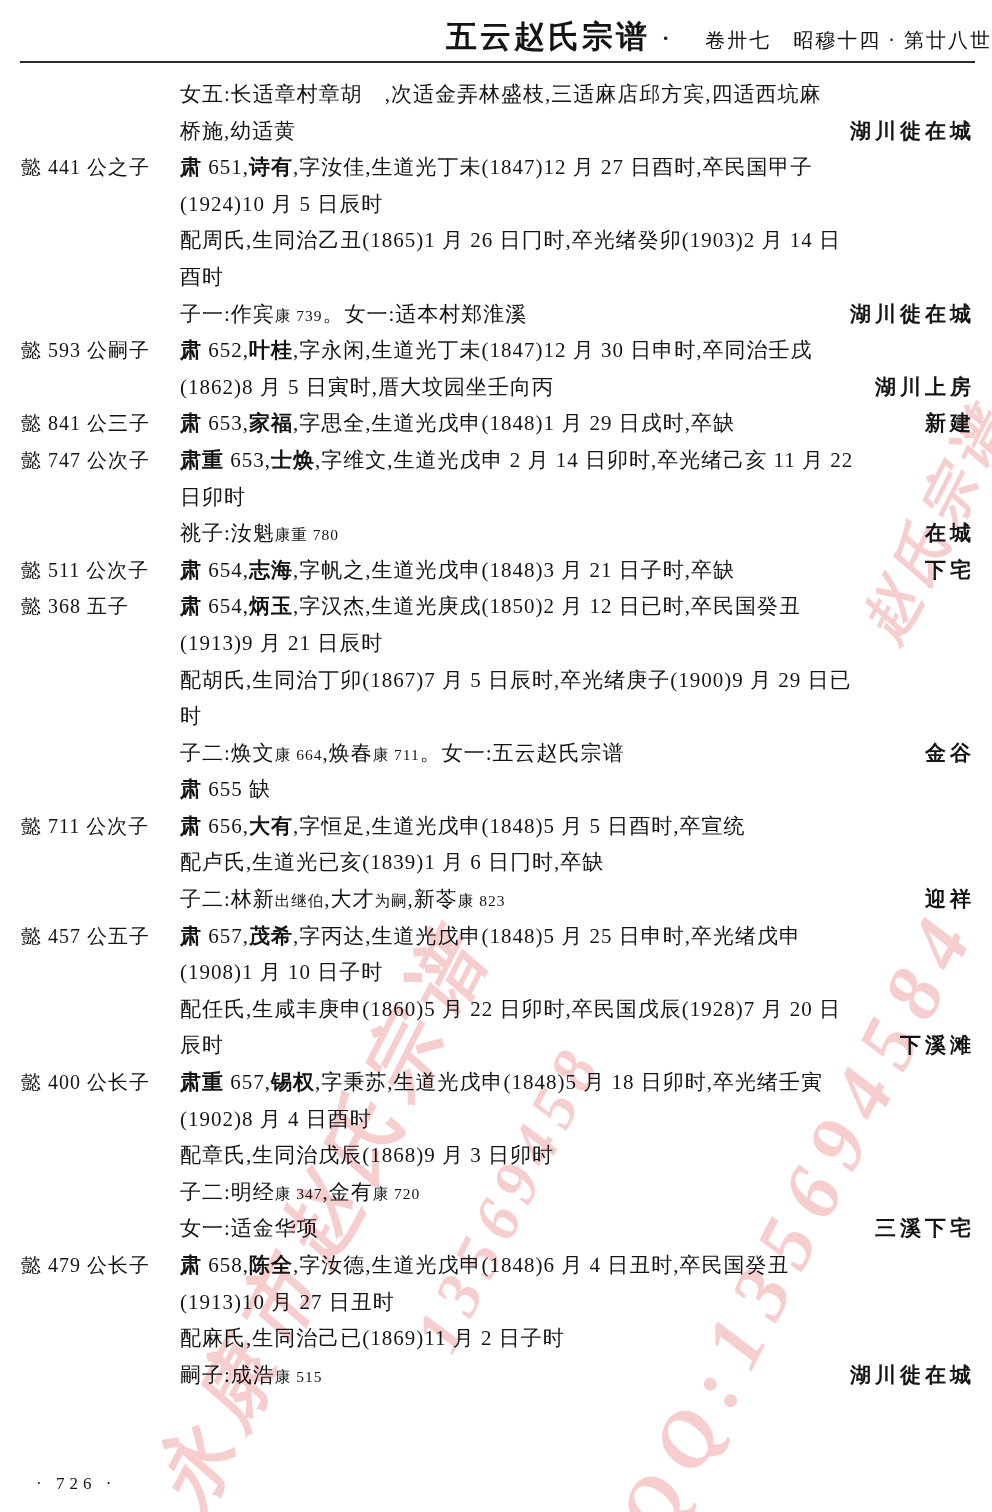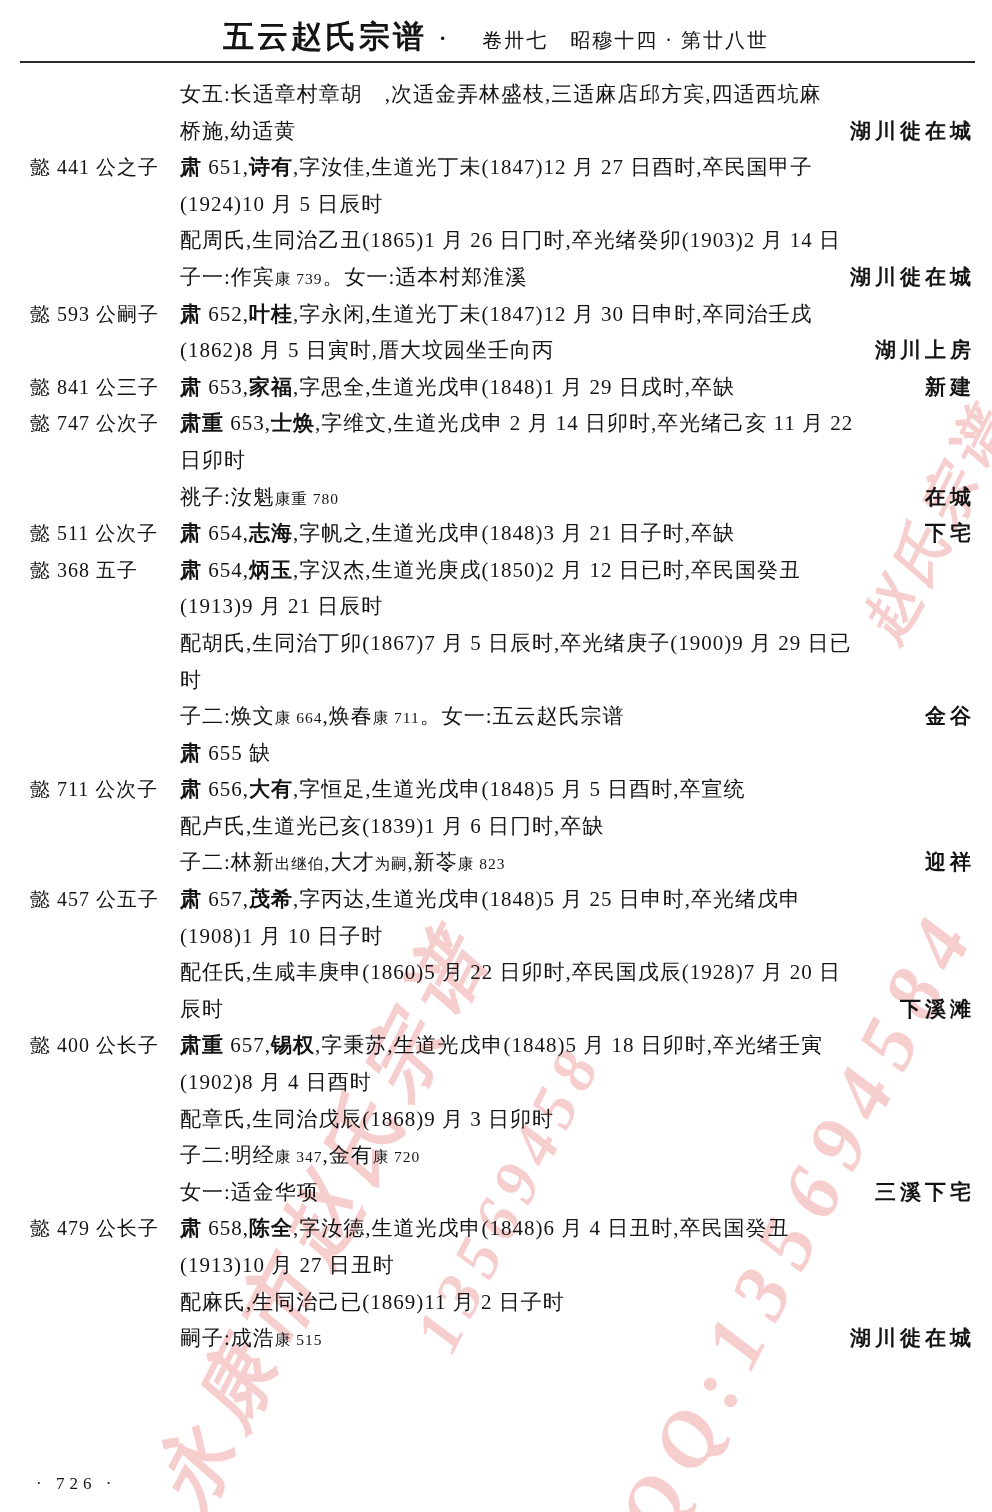--- a/index.html
+++ b/index.html
@@ -7,32 +7,32 @@
     width:992px; height:1512px;
     background:#ffffff;
     font-family:"Liberation Serif","DejaVu Serif",serif;
     color:#141414;
     position:relative;
     overflow:hidden;
   }
   .page { position:relative; width:992px; height:1512px; background:#fff; }
 
   
-  .header { position:absolute; top:16px; left:0; right:0; text-align:center; z-index:2; }
+  .header { position:absolute; top:16px; left:0; right:0; text-align:right; z-index:2; }
   .header-inner { display:inline-flex; align-items:baseline; gap:12px; white-space:nowrap; }
   .title-main { font-size:31px; font-weight:700; letter-spacing:3px; }
   .title-dot { font-size:22px; font-weight:700; transform:translateY(-2px); }
   .title-sub { font-size:20px; letter-spacing:2px;margin-left:24px; }
   .head-rule { position:absolute; top:61px; left:20px; right:17px; border-top:2px solid #2a2a2a; z-index:2; }
 
   
   .doc-body { position:absolute; top:80px; left:0; right:17px; z-index:1; }
   .line { display:flex; align-items:baseline; height:36.6px; }
   .label {
-    flex:none; width:180px; padding-left:30px; box-sizing:border-box;
+    flex:none; width:180px; padding-left:21px; box-sizing:border-box;
     font-size:20px; letter-spacing:1px; white-space:nowrap;
   }
   .main { flex:1; display:flex; justify-content:space-between; align-items:flex-start; min-width:0;font-family:Liberation Serif, serif; }
   .text { font-size:21px; letter-spacing:1px; white-space:nowrap; }
   .seg-n { font-weight:400; }
   .seg-b { font-weight:700; }
   .seg-s { font-size:15.5px; }
   .right { flex:none; font-size:21px; font-weight:700; letter-spacing:4px; padding-left:10px; }
 
   
@@ -98,20 +98,26 @@
       </div>
       <div class="line">
         <div class="label"></div>
         <div class="main">
           <div class="text"><span class="seg-n">配周氏,生同治乙丑(1865)1 月 26 日冂时,卒光绪癸卯(1903)2 月 14 日</span></div>
         </div>
       </div>
       <div class="line">
         <div class="label"></div>
         <div class="main">
+          <div class="text"><span class="seg-n">酉时</span></div>
+        </div>
+      </div>
+      <div class="line">
+        <div class="label"></div>
+        <div class="main">
           <div class="text"><span class="seg-n">子一:作宾</span><span class="seg-s">康</span><span class="seg-s"> 739</span><span class="seg-n">。女一:适本村郑淮溪</span></div>
           <div class="right">湖川徙在城</div>
         </div>
       </div>
       <div class="line">
         <div class="label">懿 593 公嗣子</div>
         <div class="main">
           <div class="text"><span class="seg-b">肃</span><span class="seg-n"> 652,</span><span class="seg-b">叶桂</span><span class="seg-n">,字永闲,生道光丁未(1847)12 月 30 日申时,卒同治壬戌</span></div>
         </div>
       </div>

